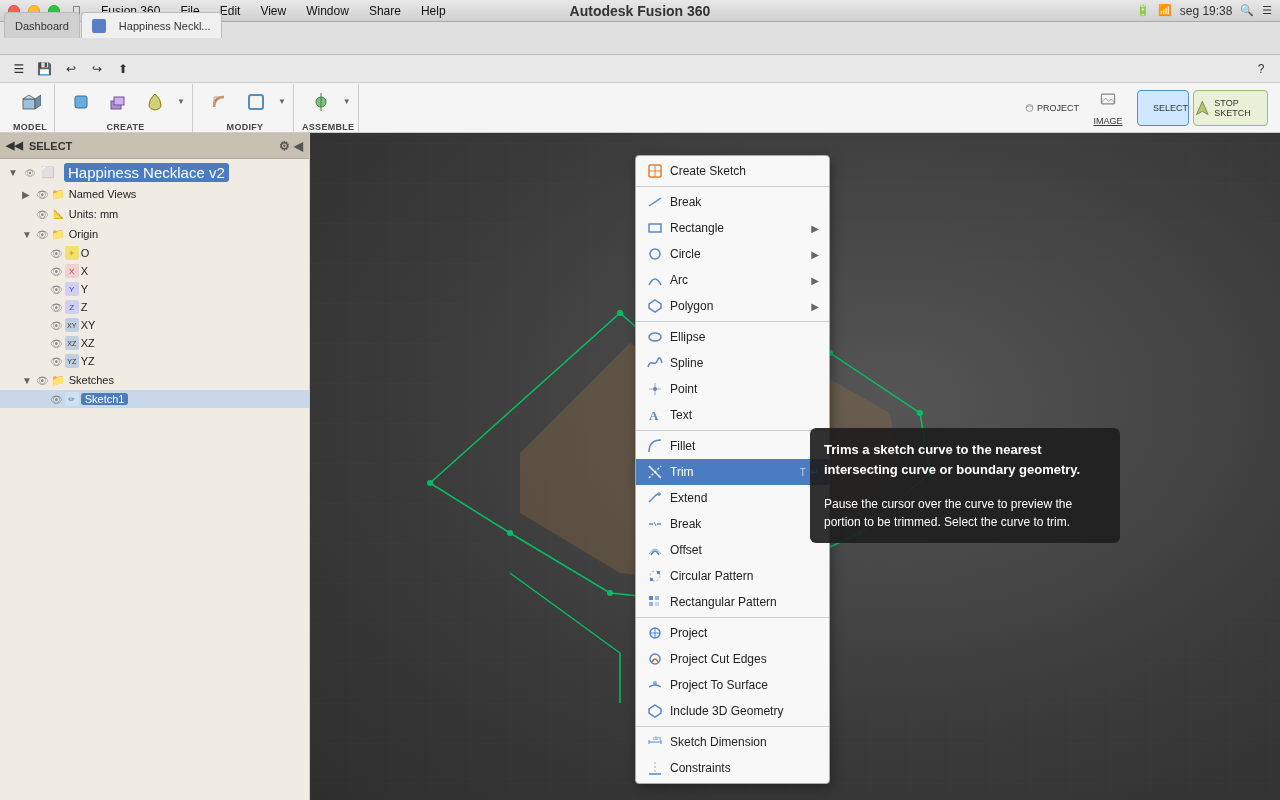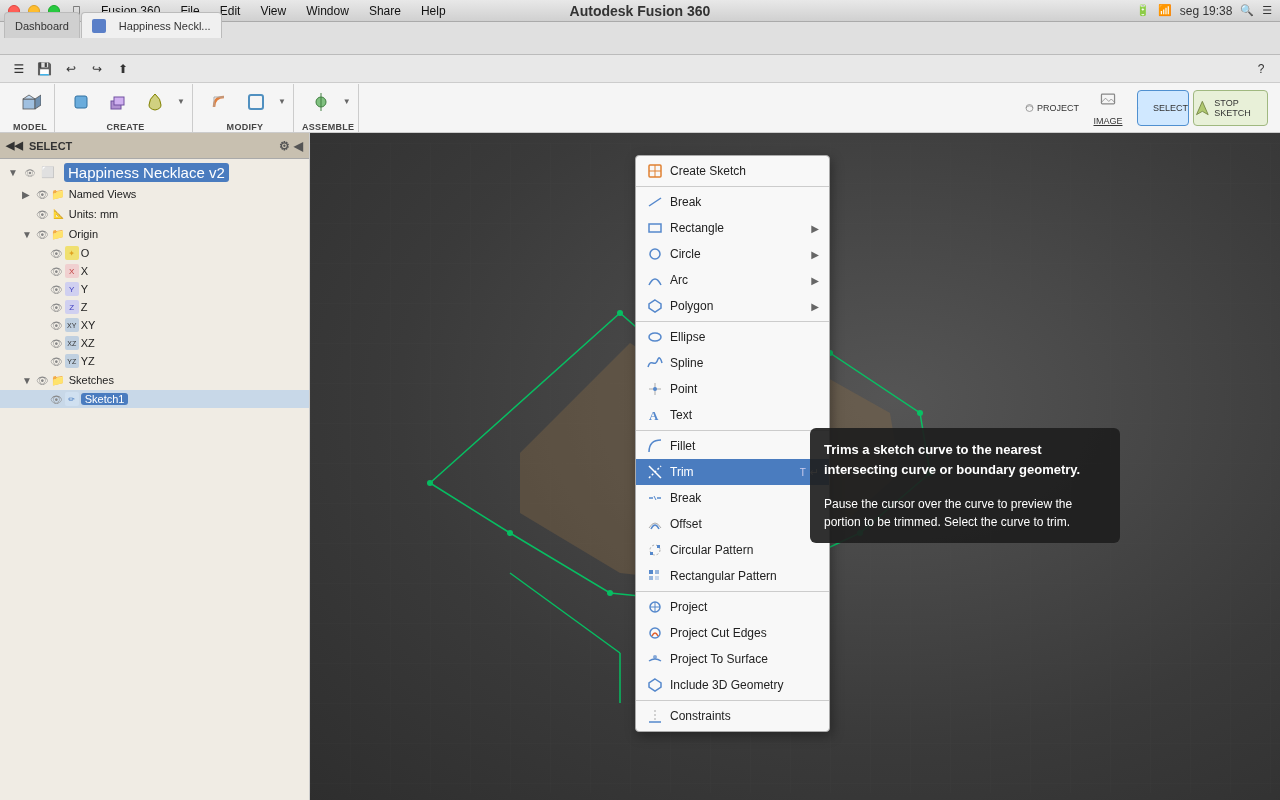--- a/index.html
+++ b/index.html
@@ -567,20 +567,30 @@
           <svg width="16" height="16" viewBox="0 0 16 16">
               <line x1="2" y1="2" x2="14" y2="14" stroke="white" stroke-width="1.5"></line>
               <line x1="2" y1="14" x2="14" y2="2" stroke="white" stroke-width="1.5" stroke-dasharray="2,2"></line>
             </svg>
         </span>
         <span>Trim</span>
         <span class="shortcut" style="margin-left:auto;">T</span>
         <span style="margin-left:4px; font-size:11px;">↵</span>
       </div>
 
+      <div class="menu-item">
+        <span class="item-icon">
+          <svg width="16" height="16" viewBox="0 0 16 16">
+              <line x1="2" y1="12" x2="10" y2="4" stroke="#5588cc" stroke-width="1.5"></line>
+              <line x1="10" y1="4" x2="14" y2="4" stroke="#5588cc" stroke-width="1.5"></line>
+              <line x1="12" y1="2" x2="12" y2="6" stroke="#5588cc" stroke-width="1"></line>
+            </svg>
+        </span>
+        <span>Extend</span>
+      </div>
 
       <div class="menu-item">
         <span class="item-icon">
           <svg width="16" height="16" viewBox="0 0 16 16">
               <line x1="2" y1="8" x2="6" y2="8" stroke="#5588cc" stroke-width="1.5"></line>
               <line x1="10" y1="8" x2="14" y2="8" stroke="#5588cc" stroke-width="1.5"></line>
               <line x1="7" y1="6" x2="9" y2="10" stroke="#5588cc" stroke-width="1"></line>
             </svg>
         </span>
         <span>Break</span>
@@ -657,20 +667,31 @@
         <span class="item-icon">
           <svg width="16" height="16" viewBox="0 0 16 16">
               <path d="M8 2 L14 6 L14 10 L8 14 L2 10 L2 6Z" fill="none" stroke="#5588cc" stroke-width="1.5"></path>
             </svg>
         </span>
         <span>Include 3D Geometry</span>
       </div>
 
       <div class="menu-separator"></div>
 
+      <div class="menu-item">
+        <span class="item-icon">
+          <svg width="16" height="16" viewBox="0 0 16 16">
+              <line x1="2" y1="8" x2="14" y2="8" stroke="#5588cc" stroke-width="1"></line>
+              <line x1="2" y1="6" x2="2" y2="10" stroke="#5588cc" stroke-width="1"></line>
+              <line x1="14" y1="6" x2="14" y2="10" stroke="#5588cc" stroke-width="1"></line>
+              <text x="6" y="6" font-size="5" fill="#5588cc">dim</text>
+            </svg>
+        </span>
+        <span>Sketch Dimension</span>
+      </div>
 
       <div class="menu-item">
         <span class="item-icon">
           <svg width="16" height="16" viewBox="0 0 16 16">
               <line x1="2" y1="14" x2="14" y2="14" stroke="#5588cc" stroke-width="1.5"></line>
               <line x1="8" y1="2" x2="8" y2="14" stroke="#aaa" stroke-width="1" stroke-dasharray="2,2"></line>
             </svg>
         </span>
         <span>Constraints</span>
       </div>

